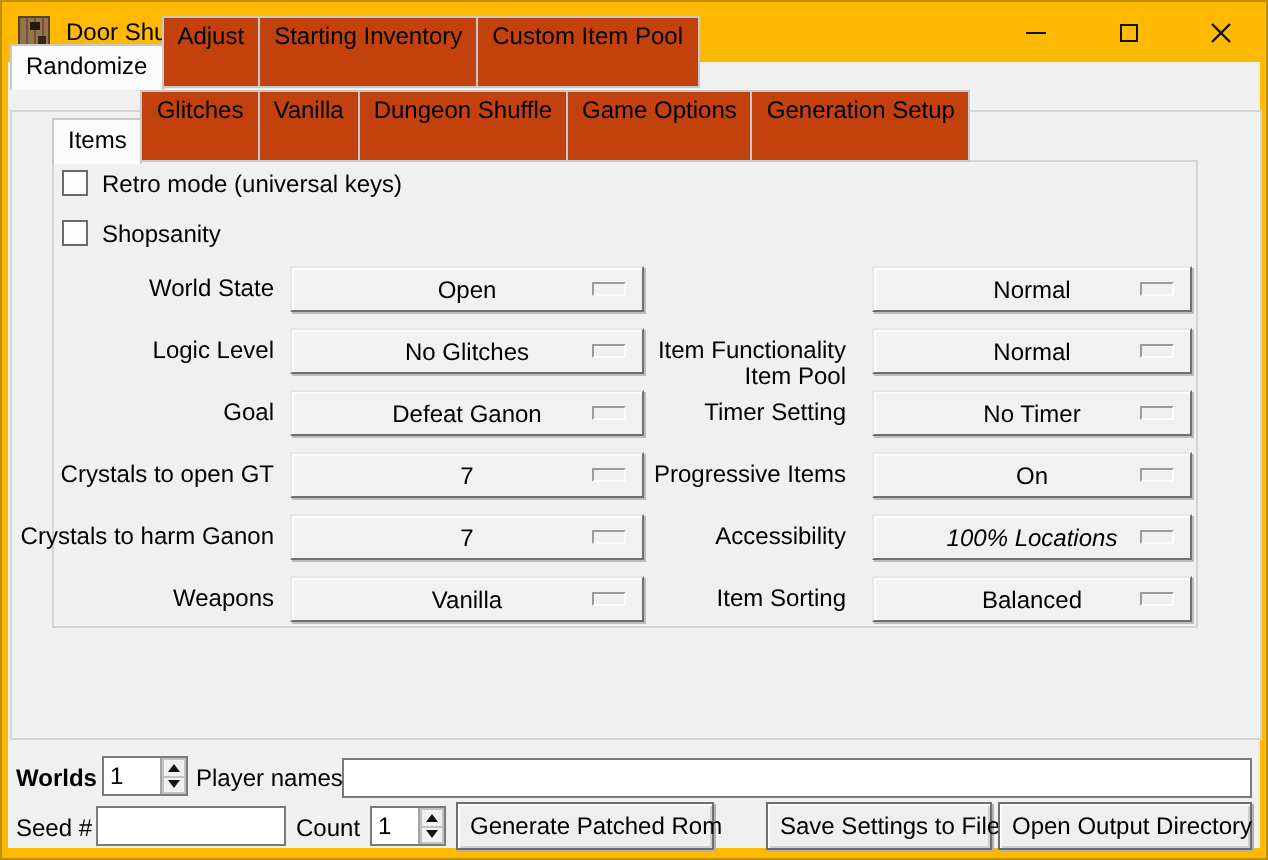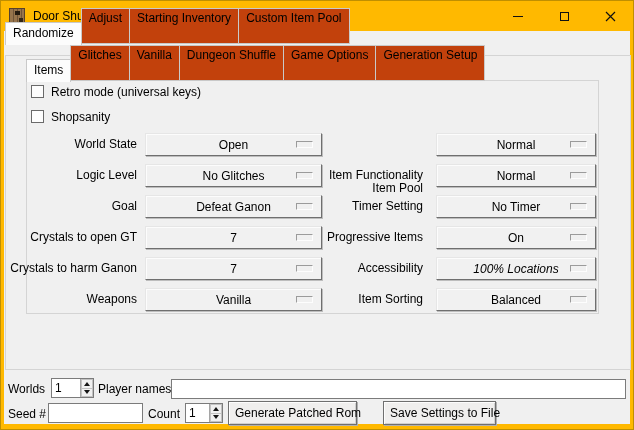--- a/index.html
+++ b/index.html
@@ -168,21 +168,21 @@
   <div class="dd r" style="top:256px;font-style:italic;">
     <span class="ddtext">100% Locations</span>
     <span class="ddind"></span>
   </div>
   <span class="optlabel r" style="top:287px;">Item Sorting</span>
   <div class="dd r" style="top:287px;">
     <span class="ddtext">Balanced</span>
     <span class="ddind"></span>
   </div>
 
-  <span class="blabel" style="left:7px;top:381px;">Worlds</span>
+  <span class="blabel" style="left:7px;top:381px;font-weight:bold;">Worlds</span>
   <div class="spin" style="left:50px;top:377px;width:43px;">
     <input value="1" style="">
     <div class="spinbtns">
       <div class="spinbtn">
           <i class="tri up"></i>
         </div>
       <div class="spinbtn">
           <i class="tri down"></i>
         </div>
     </div>
@@ -199,14 +199,15 @@
       <div class="spinbtn">
           <i class="tri up"></i>
         </div>
       <div class="spinbtn">
           <i class="tri down"></i>
         </div>
     </div>
   </div>
   <button class="btn" style="left:227px;top:400px;width:129px;">Generate Patched Rom</button>
   <button class="btn" style="left:382px;top:400px;width:113px;">Save Settings to File</button>
+  <button class="btn" style="left:498px;top:400px;width:127px;">Open Output Directory</button>
 
 </div>
 
 </body></html>

